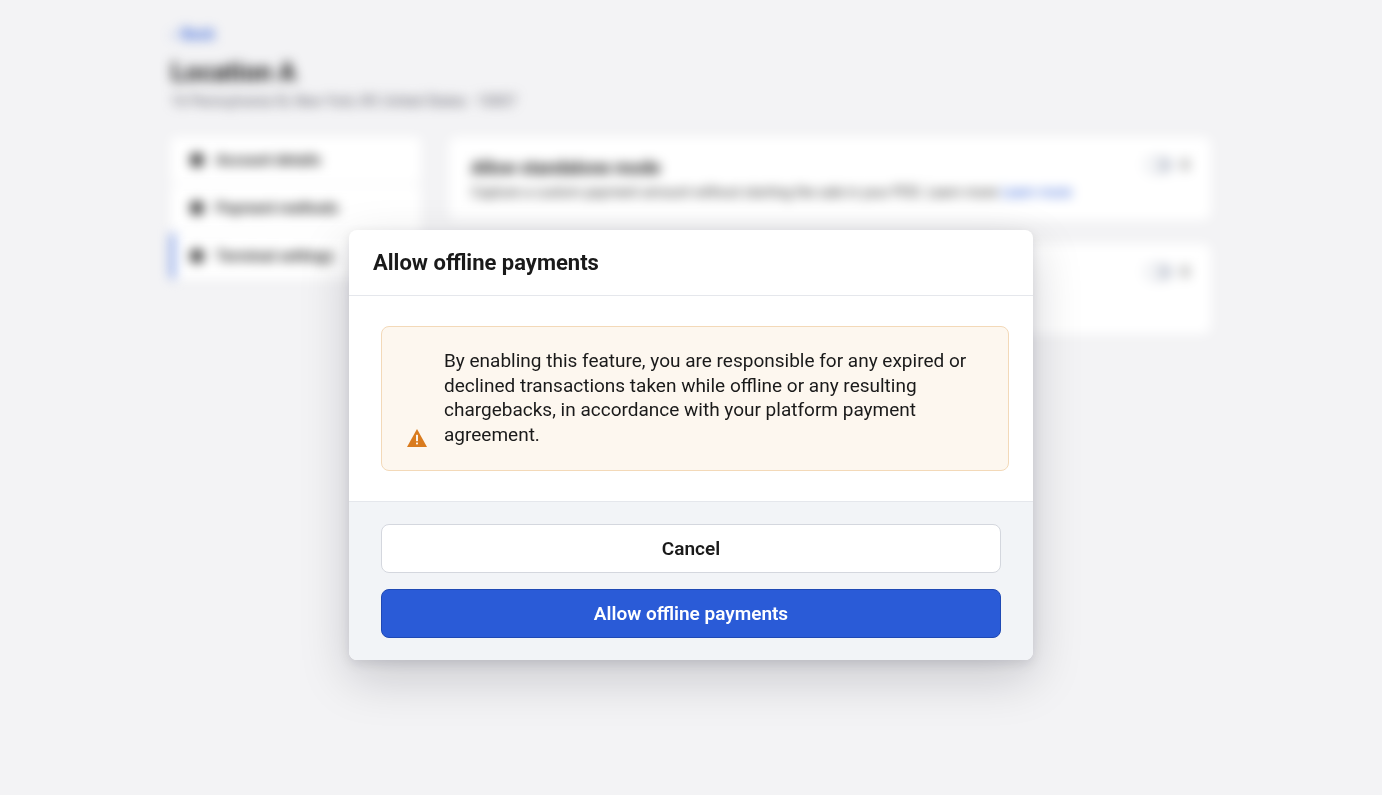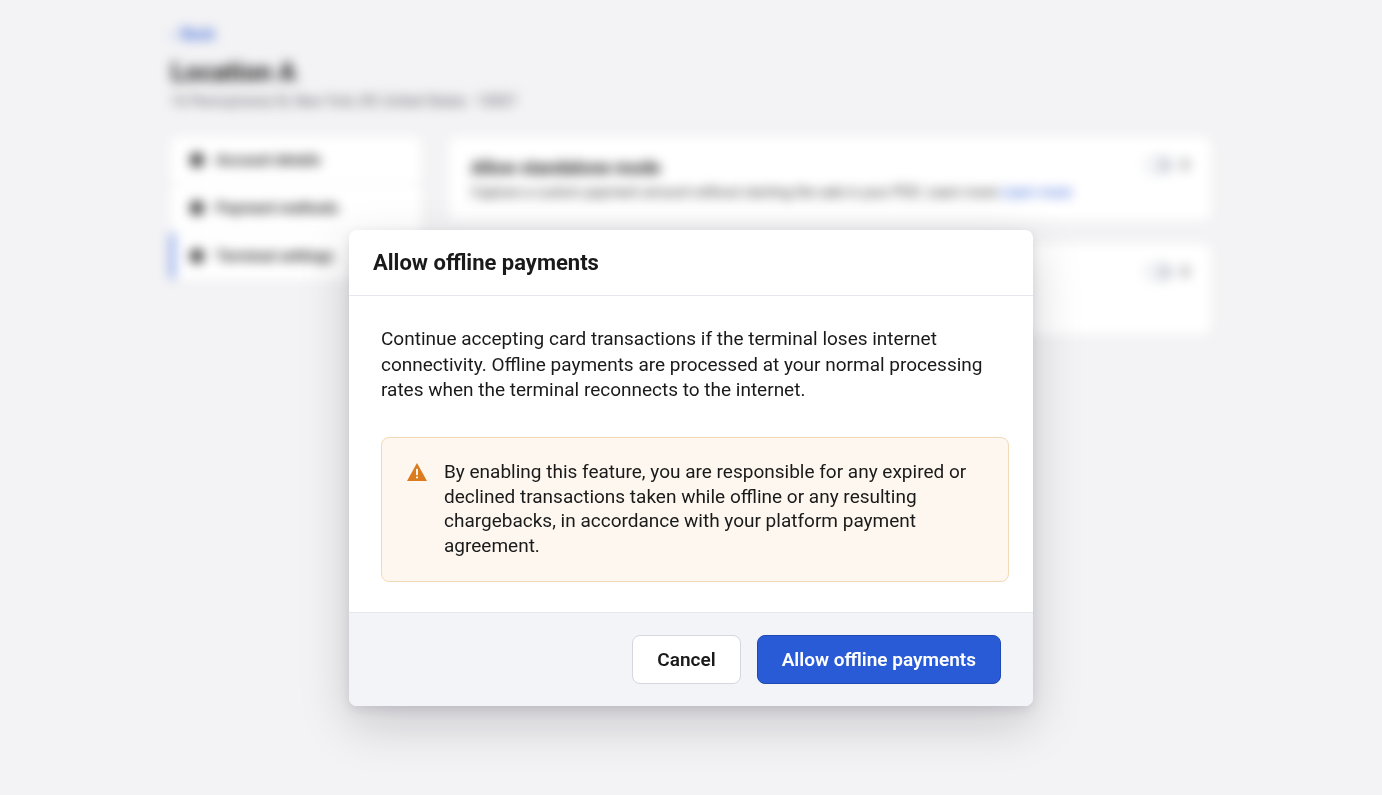--- a/index.html
+++ b/index.html
@@ -119,40 +119,41 @@
     color: #1a1a1a;
     margin-bottom: 34px;
   }
   .alert {
     border: 1px solid #f3d9b8;
     background: #fdf7ef;
     border-radius: 8px;
     padding: 22px 24px;
     display: flex;
     gap: 16px;
-    align-items: flex-start;
+    align-items: flex-end;
   }
   .alert-text {
     font-size: 19px;
     line-height: 1.30;
     color: #1a1a1a;
   }
   .warn-icon {
     flex-shrink: 0;
     width: 22px;
     height: 20px;
     margin-top: 2px;
   }
   .modal-footer {
     background: #f2f4f7;
     padding: 22px 32px;
     display: flex;
     justify-content: flex-end;
     gap: 16px;
     border-top: 1px solid #e5e7ec;
+    flex-direction: column;
   }
   .btn {
     font-size: 19px;
     font-weight: 600;
     padding: 12px 24px;
     border-radius: 8px;
     border: 1px solid transparent;
     cursor: pointer;
     font-family: inherit;
   }
@@ -221,21 +222,20 @@
     </div>
   </div>
 </div>
 
 <div class="overlay">
   <div class="modal">
     <div class="modal-header">
       <div class="modal-title">Allow offline payments</div>
     </div>
     <div class="modal-body">
-      <p class="modal-desc">Continue accepting card transactions if the terminal loses internet connectivity. Offline payments are processed at your normal processing rates when the terminal reconnects to the internet.</p>
       <div class="alert">
         <svg class="warn-icon" viewBox="0 0 24 22">
           <path d="M12 1 L23 21 L1 21 Z" fill="#d97b1e"></path>
           <rect x="11" y="7.5" width="2" height="7" fill="#fff"></rect>
           <rect x="11" y="16" width="2" height="2" fill="#fff"></rect>
         </svg>
         <div class="alert-text">By enabling this feature, you are responsible for any expired or declined transactions taken while offline or any resulting chargebacks, in accordance with your platform payment agreement.</div>
       </div>
     </div>
     <div class="modal-footer">

